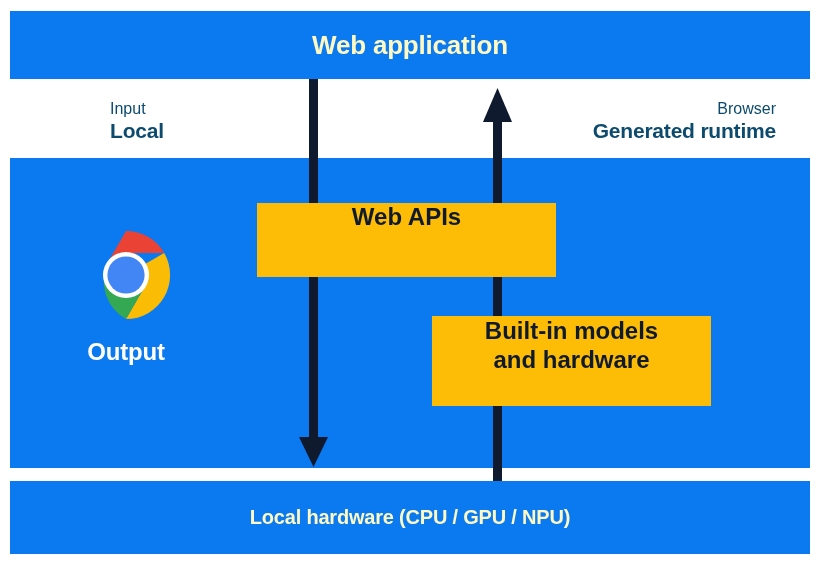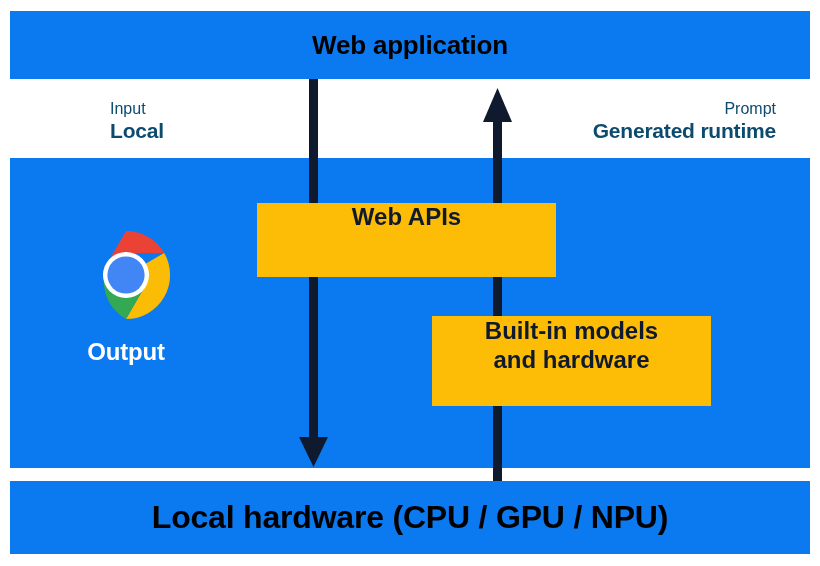--- a/index.html
+++ b/index.html
@@ -22,32 +22,32 @@
   
   .band {
     position: absolute;
     background: var(--blue, #0B79F0);
     box-sizing: border-box;
     display: flex;
     align-items: center;
     justify-content: center;
   }
   .band-label {
-    color: #000000;
+    color: #fef9c3;
     font-weight: bold;
     letter-spacing: -0.2px;
     white-space: nowrap;
   }
 
   #band-top    { left: 10px; top: 11px;  width: 800px; height: 68px; }
   #band-middle { left: 10px; top: 158px; width: 800px; height: 310px; }
   #band-bottom { left: 10px; top: 481px; width: 800px; height: 73px; }
 
   #band-top .band-label    { font-size: 26px; }
-  #band-bottom .band-label { font-size: 32px; text-align: right; }
+  #band-bottom .band-label { font-size: 20px; text-align: right; }
 
   
   .flow-label {
     position: absolute;
     color: #0c4a6e;
     line-height: 1.18;
   }
   .flow-label .kicker {
     font-size: 16px;
     font-weight: normal;
@@ -124,21 +124,21 @@
 
   <div class="band" id="band-top">
     <span class="band-label">Web application</span>
   </div>
 
   <div class="flow-label" id="flow-input">
     <span class="kicker">Input</span>
     <span class="value">Local</span>
   </div>
   <div class="flow-label" id="flow-output">
-    <span class="kicker">Prompt</span>
+    <span class="kicker">Browser</span>
     <span class="value">Generated runtime</span>
   </div>
 
   <div class="band" id="band-middle"></div>
 
   <svg class="arrow-svg" id="arrow-down-svg" viewBox="0 0 820 566">
     <rect class="arrow-stroke" x="309" y="79" width="9" height="360"></rect>
     <polygon class="arrow-stroke" points="299,437 328,437 313.5,467"></polygon>
   </svg>
 

